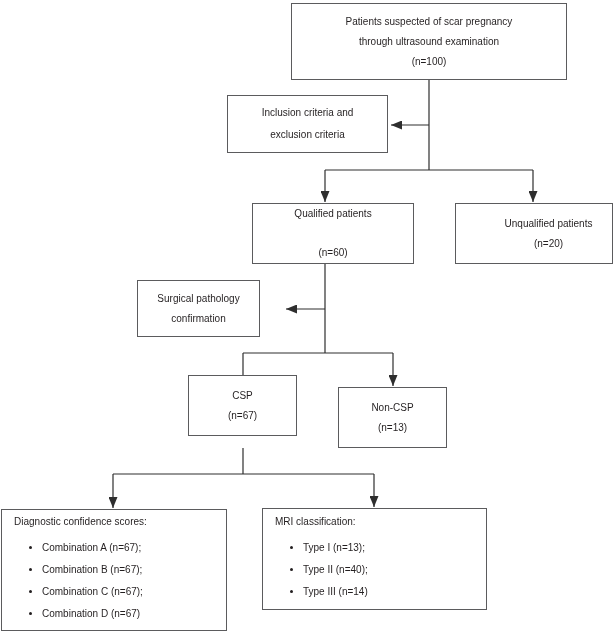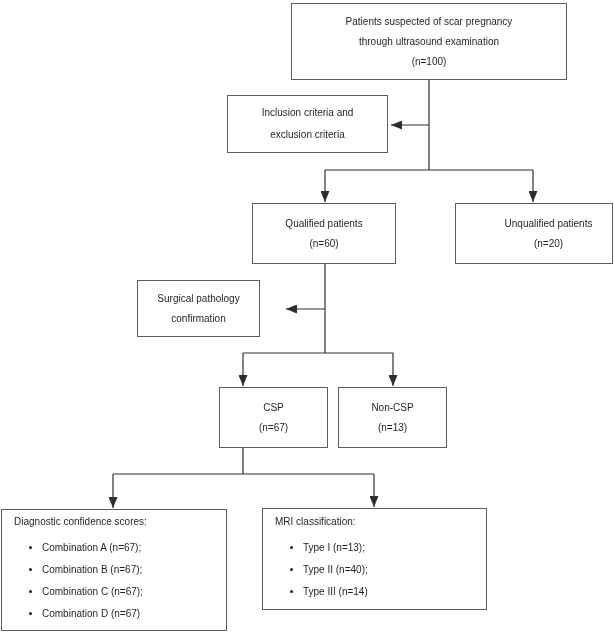--- a/index.html
+++ b/index.html
@@ -96,36 +96,36 @@
     <div class="line">Patients suspected of scar pregnancy</div>
     <div class="line">through ultrasound examination</div>
     <div class="line">(n=100)</div>
   </div>
 
   <div class="node" style="left:227px; top:95px; width:161px; height:58px; line-height:22px;">
     <div class="line">Inclusion criteria and</div>
     <div class="line">exclusion criteria</div>
   </div>
 
-  <div class="node" style="left:252px; top:203px; width:144px; height:61px;">
+  <div class="node" style="left:252px; top:203px; width:162px; height:61px;justify-content:space-between;">
     <div class="line">Qualified patients</div>
     <div class="line">(n=60)</div>
   </div>
 
   <div class="node" style="left:455px; top:203px; width:158px; height:61px;padding-left:29px;">
     <div class="line">Unqualified patients</div>
     <div class="line">(n=20)</div>
   </div>
 
   <div class="node" style="left:137px; top:280px; width:123px; height:57px;">
     <div class="line">Surgical pathology</div>
     <div class="line">confirmation</div>
   </div>
 
-  <div class="node" style="left:188px; top:387px; width:109px; height:61px;margin-left:31px;">
+  <div class="node" style="left:188px; top:375px; width:109px; height:61px;">
     <div class="line">CSP</div>
     <div class="line">(n=67)</div>
   </div>
 
   <div class="node" style="left:338px; top:387px; width:109px; height:61px;">
     <div class="line">Non-CSP</div>
     <div class="line">(n=13)</div>
   </div>
 
   <div class="list-node" style="left:1px; top:509px; width:226px; height:122px;">

